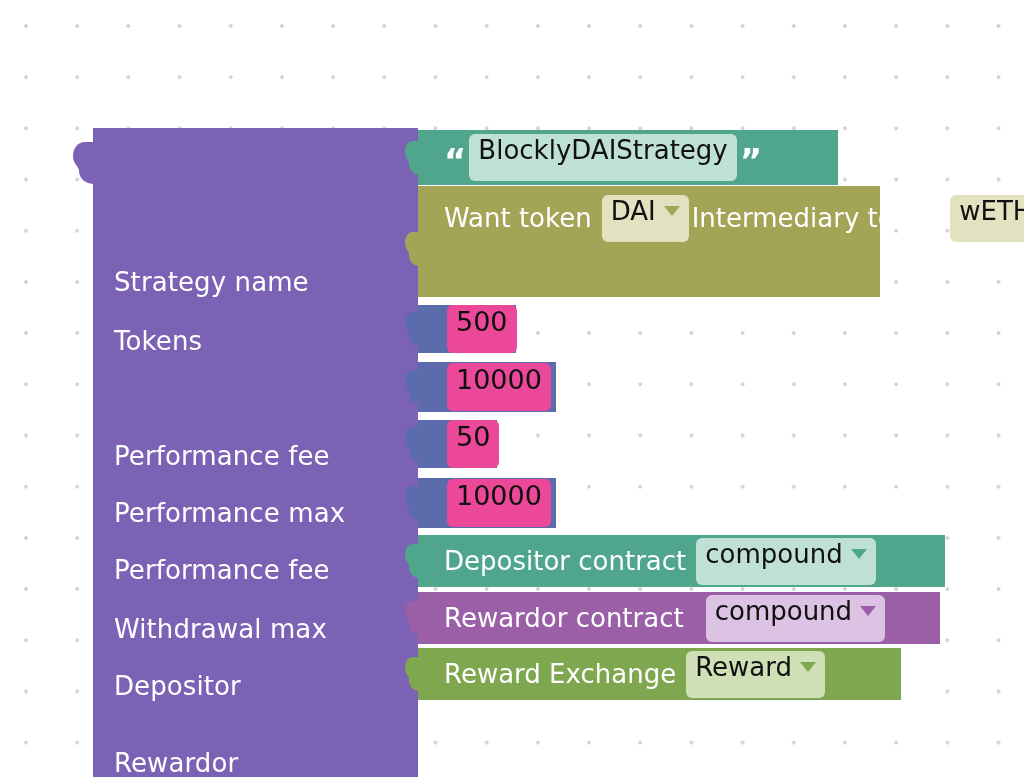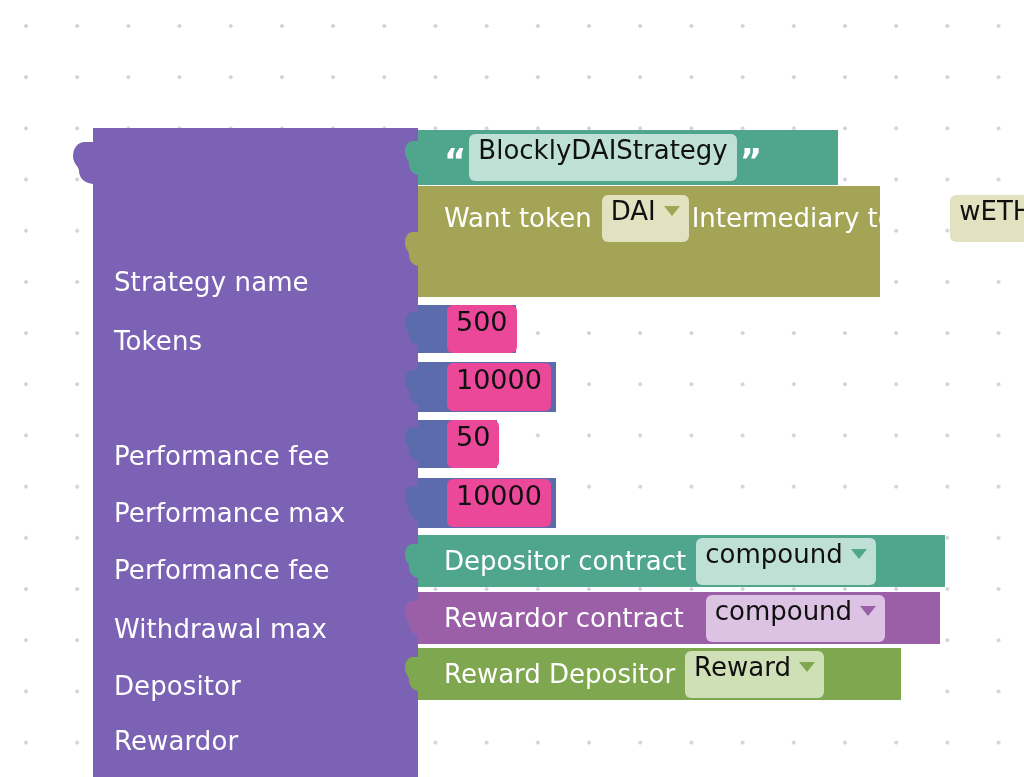--- a/index.html
+++ b/index.html
@@ -149,21 +149,21 @@
       <path d="M22 0 H12 C4 0 0 7 0 14 C0 22 6 24 6 29 C6 36 12 42 22 42 Z" fill="#7B62B5"></path>
     </svg>
 
     <div class="row-label" style="top:141px;">Strategy name</div>
     <div class="row-label" style="top:200px;">Tokens</div>
     <div class="row-label" style="top:372px;">Performance max</div>
     <div class="row-label" style="top:315px;">Performance fee</div>
     <div class="row-label" style="top:429px;">Performance fee</div>
     <div class="row-label" style="top:488px;">Withdrawal max</div>
     <div class="row-label" style="top:545px;">Depositor</div>
-    <div class="row-label" style="top:600px;">Rewardor</div>
+    <div class="row-label" style="top:622px;">Rewardor</div>
 
   </div>
 
   <div class="child" id="blk-name" style="left:418px; top:130px; width:420px; height:55px;">
     <svg class="tab" viewBox="0 0 15 34" xmlns="http://www.w3.org/2000/svg">
       <path d="M15 0 H8 C2 0 0 6 0 11 C0 17 4 19 4 23 C4 29 8 34 15 34 Z" fill="#4FA68D"></path>
     </svg>
     <span class="quote">“</span>
     <span class="field">BlocklyDAIStrategy</span>
     <span class="quote">”</span>
@@ -236,20 +236,20 @@
     <span class="field" style="margin-left:10px;">
       <span>compound</span>
       <span class="caret"></span>
     </span>
   </div>
 
   <div class="child" id="blk-exchange" style="left:418px; top:648px; width:483px; height:52px;">
     <svg class="tab" viewBox="0 0 15 34" xmlns="http://www.w3.org/2000/svg">
       <path d="M15 0 H8 C2 0 0 6 0 11 C0 17 4 19 4 23 C4 29 8 34 15 34 Z" fill="#7FA74F"></path>
     </svg>
-    <span class="btext">Reward Depositor</span>
+    <span class="btext">Reward Exchange</span>
     <span class="field" style="margin-left:10px;">
       <span>Reward</span>
       <span class="caret"></span>
     </span>
   </div>
 
 </div>
 
 </body></html>

